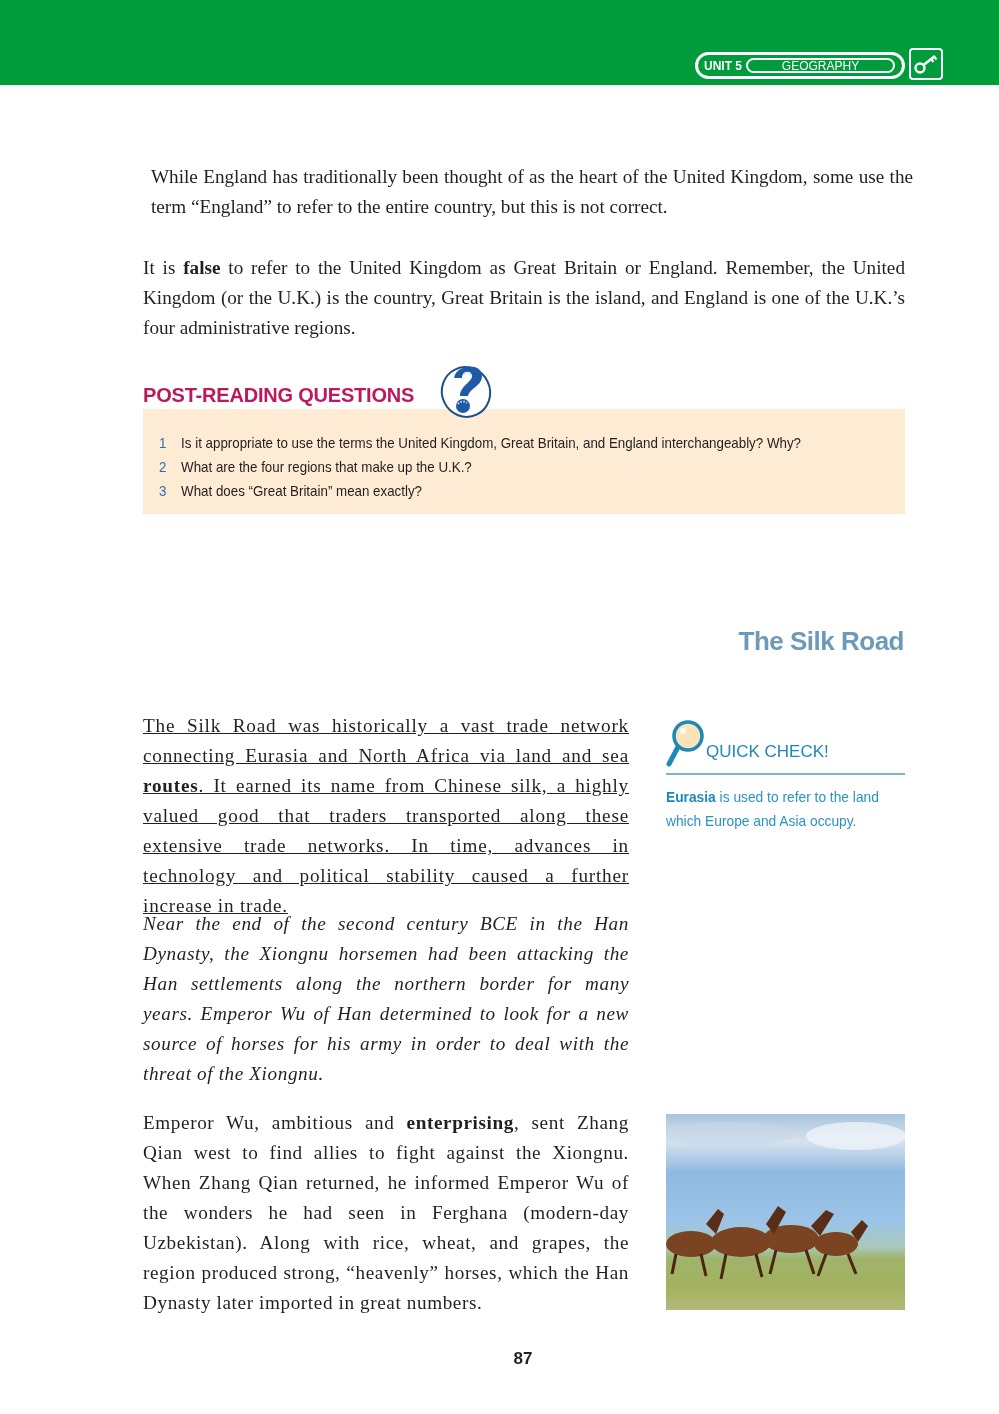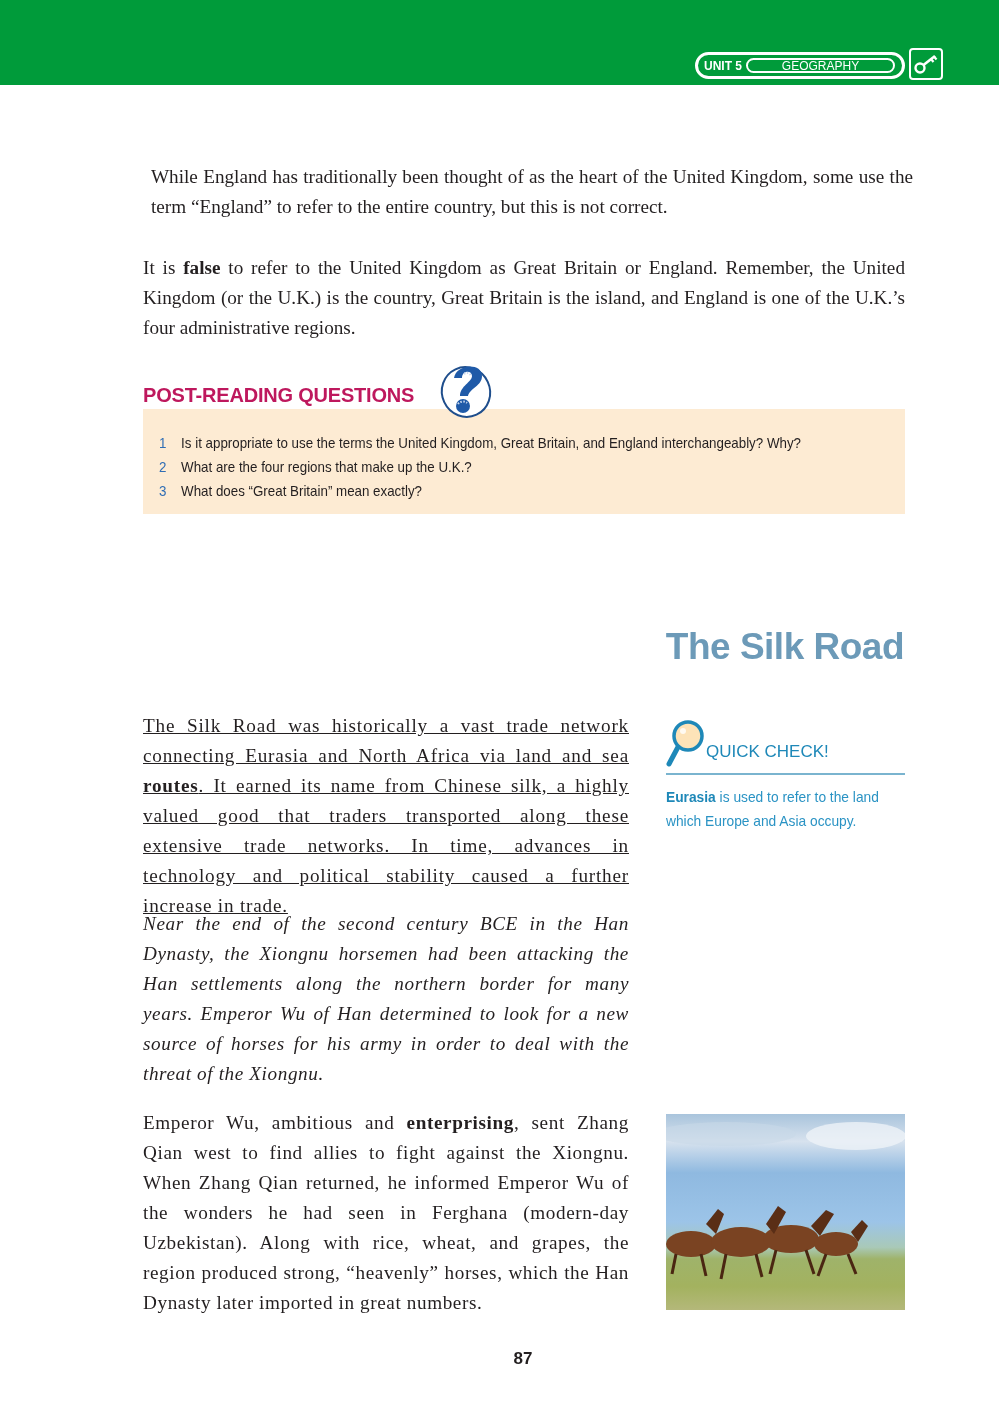--- a/index.html
+++ b/index.html
@@ -35,21 +35,21 @@
   .prq-icon { position: absolute; left: 436px; top: 360px; width: 60px; height: 60px; }
   .prq-box {
     position: absolute; left: 143px; top: 409px; width: 762px; height: 105px; background: #fdebd3;
     padding: 22px 0 0 16px;
   }
   .prq-item { display: flex; font-family: "Liberation Sans", sans-serif; font-size: 14.5px; line-height: 24px; color: #231f20; transform: scaleX(0.92); transform-origin: left; white-space: nowrap; }
   .prq-num { color: #2f6db4; width: 24px; }
 
   .section-title {
     position: absolute; right: 95px; top: 626px; font-family: "Liberation Sans", sans-serif;
-    font-weight: bold; font-size: 37px; color: #6c9ab8; letter-spacing: -0.5px;
+    font-weight: bold; font-size: 26px; color: #6c9ab8; letter-spacing: -0.5px;
   }
 
   .col { width: 486px; left: 143px; }
   .silk-1 { top: 711px; letter-spacing: 0.8px; text-decoration: underline; }
   .silk-2 { top: 909px; letter-spacing: 0.6px; font-style: italic; }
   .silk-3 { top: 1108px; letter-spacing: 0.6px; }
 
   .qc-icon { position: absolute; left: 666px; top: 718px; width: 40px; height: 52px; }
   .qc-title {
     position: absolute; left: 706px; top: 742px; font-family: "Liberation Sans", sans-serif;

